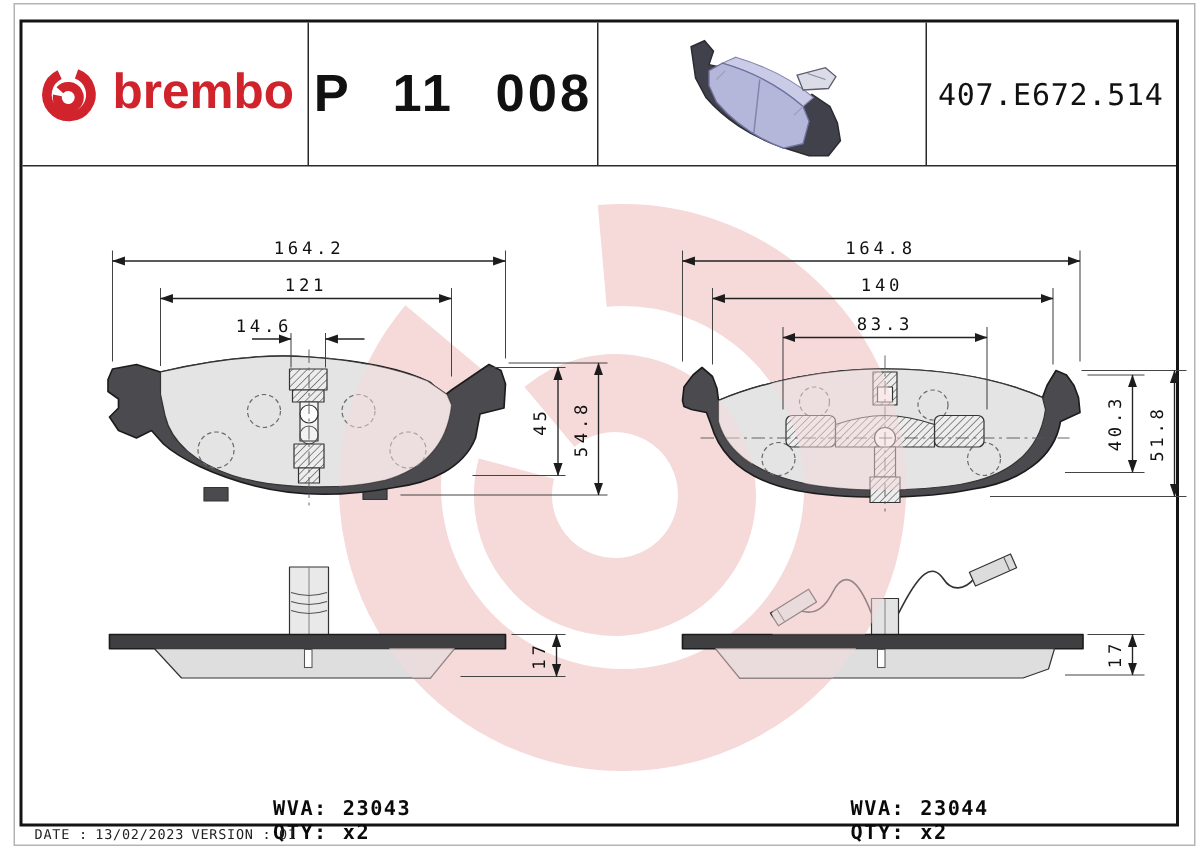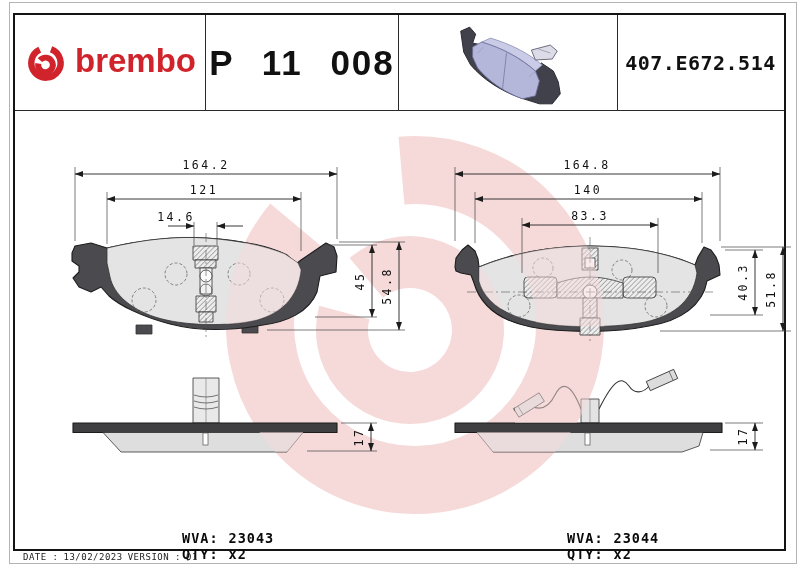--- a/index.html
+++ b/index.html
@@ -14,21 +14,21 @@
   .hcell{height:95px;display:flex;align-items:center;justify-content:center;box-sizing:border-box;}
   .c1{width:190px;}
   .c2{width:193px;border-left:1px solid #2a2a2a;}
   .c3{width:219px;border-left:1px solid #2a2a2a;}
   .c4{width:166px;border-left:1px solid #2a2a2a;}
   .brand-wrap{display:flex;align-items:center;gap:7px;}
   .brand-word{color:#d0232b;font-weight:bold;font-size:33px;letter-spacing:0px;line-height:1;
         font-family:"Liberation Sans",sans-serif;transform:translateY(-2px);}
   .pn{font-weight:bold;font-size:35px;color:#111;letter-spacing:2px;word-spacing:16px;
         font-family:"Liberation Sans",sans-serif;}
-  .ref{font-weight:bold;font-size:20px;color:#111;letter-spacing:0.5px;
+  .ref{font-weight:normal;font-size:20px;color:#111;letter-spacing:0.5px;
         font-family:"DejaVu Sans Mono",monospace;}
   #draw-svg{position:absolute;left:15px;top:111px;}
   #ftr{position:absolute;left:23px;top:552px;font:9px "DejaVu Sans Mono",monospace;color:#222;
         letter-spacing:0.5px;}
   #ftr span{margin-right:5px;}
   .dim-text{font-family:"DejaVu Sans Mono",monospace;font-size:11.5px;letter-spacing:2.5px;fill:#111;}
   .wva-text{font-family:"DejaVu Sans Mono",monospace;font-size:13.5px;font-weight:bold;
         letter-spacing:1px;fill:#0a0a0a;}
   .dl{stroke:#222;stroke-width:0.9;}
   .xl{stroke:#444;stroke-width:0.7;}

